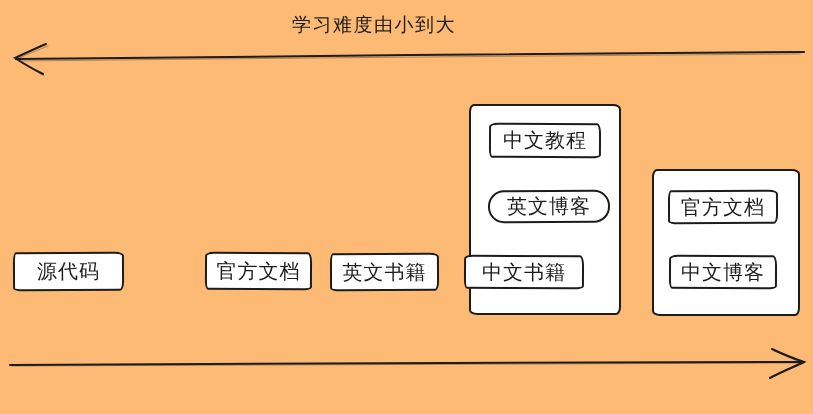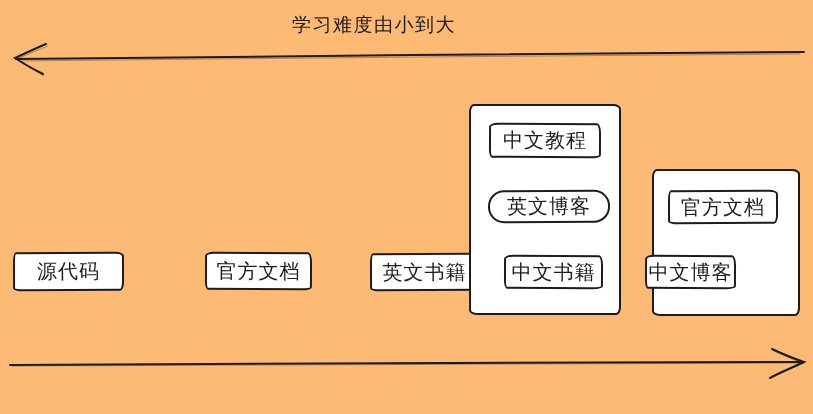--- a/index.html
+++ b/index.html
@@ -79,42 +79,42 @@
   </svg>
 
   <div class="node sketch-a" style="left:13px; top:252px; width:111px; height:39px;align-items:center;">
     <span>源代码</span>
   </div>
 
   <div class="node sketch-b" style="left:172px; top:252px; width:107px; height:38px;margin-left:33px;">
     <span>官方文档</span>
   </div>
 
-  <div class="node sketch-a" style="left:330px; top:253px; width:109px; height:38px;margin-left:40px;">
+  <div class="node sketch-a" style="left:330px; top:253px; width:109px; height:38px;">
     <span>英文书籍</span>
   </div>
 
   <div class="group sketch-c" style="left:469px; top:104px; width:152px; height:211px;"></div>
 
   <div class="node sketch-b" style="left:489px; top:123px; width:112px; height:35px;">
     <span>中文教程</span>
   </div>
 
   <div class="node sketch-a" style="left:488px; top:190px; width:122px; height:33px;border-radius:16px;">
     <span>英文博客</span>
   </div>
 
-  <div class="node sketch-b" style="left:504px; top:255px; width:99px; height:34px;">
+  <div class="node sketch-b" style="left:464px; top:255px; width:120px; height:34px;">
     <span>中文书籍</span>
   </div>
 
   <div class="group sketch-c" style="left:652px; top:169px; width:148px; height:147px;"></div>
 
   <div class="node sketch-a" style="left:668px; top:190px; width:110px; height:34px;">
     <span>官方文档</span>
   </div>
 
-  <div class="node sketch-b" style="left:645px; top:255px; width:91px; height:34px;">
+  <div class="node sketch-b" style="left:669px; top:255px; width:108px; height:34px;">
     <span>中文博客</span>
   </div>
 
 
 </div>
 
 </body></html>

